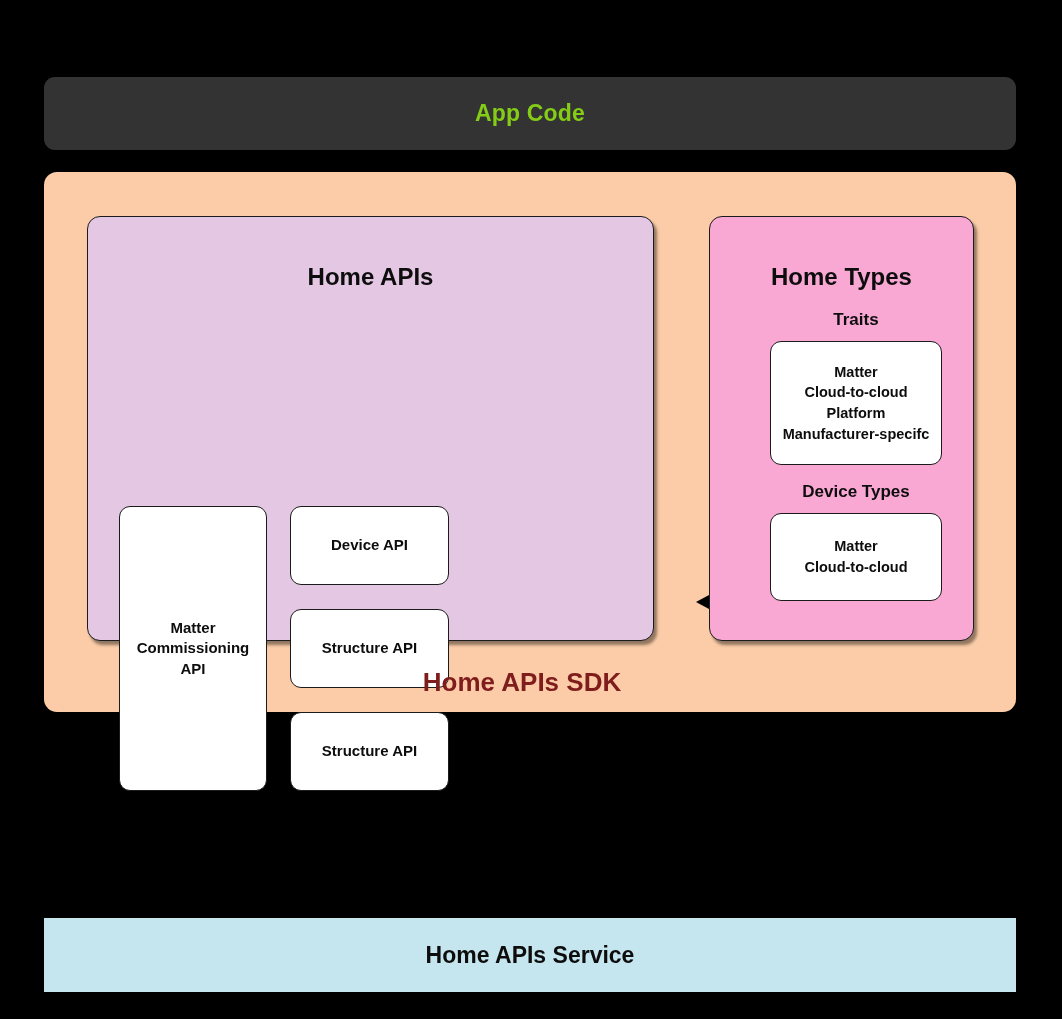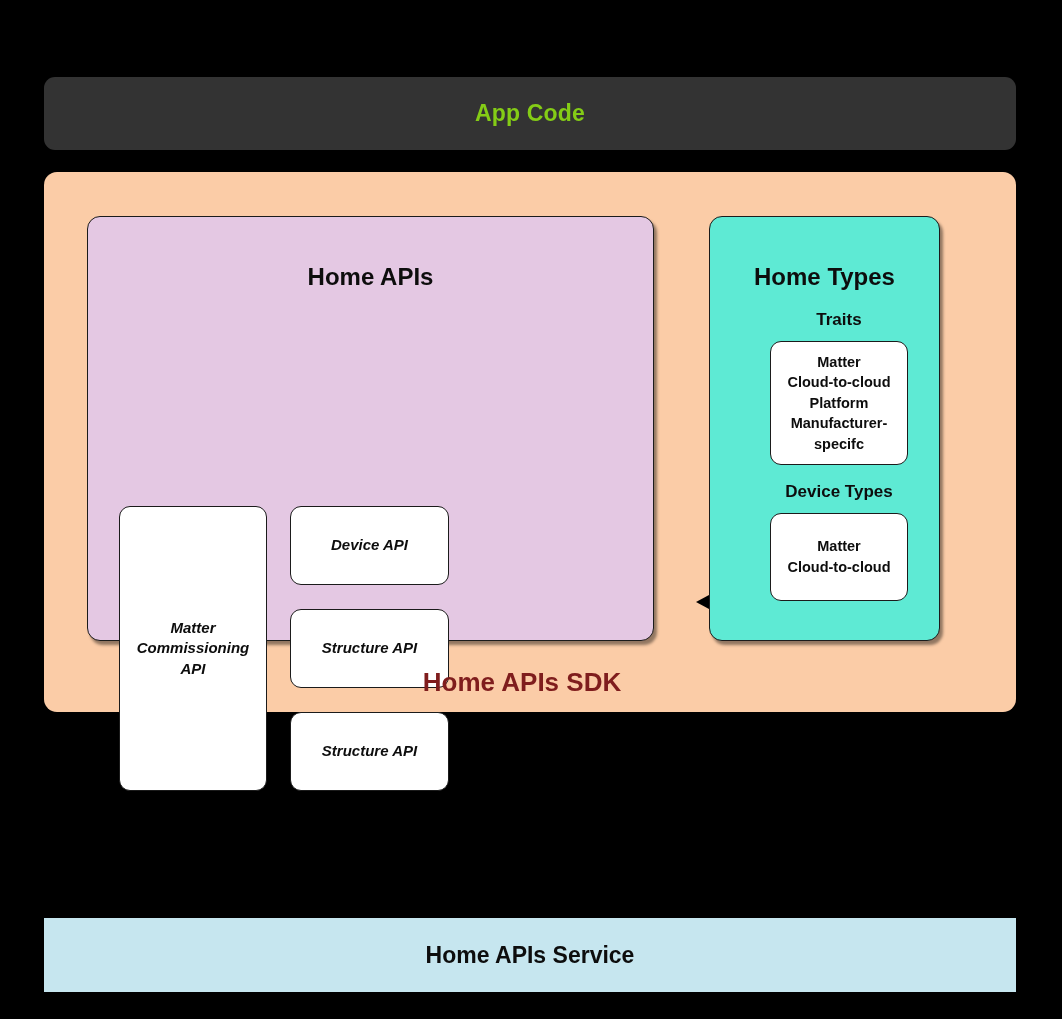--- a/index.html
+++ b/index.html
@@ -84,23 +84,23 @@
     height: 425px;
     background: #e4c8e3;
   }
   .home-apis-panel .panel-title {
     margin-top: 46px;
   }
 
   .home-types-panel {
     left: 665px;
     top: 44px;
-    width: 231px;
+    width: 265px;
     height: 425px;
-    background: #5eead4;
+    background: #f9a8d4;
   }
   .home-types-panel .panel-title {
     margin-top: 46px;
   }
 
   
   .api-card-row {
     position: absolute;
     left: 31px;
     top: 289px;
@@ -118,21 +118,20 @@
     justify-content: center;
     text-align: center;
     box-sizing: border-box;
   }
   .card-label {
     font-size: 15px;
     font-weight: bold;
     line-height: 1.36;
     color: #0d0d0d;
     padding: 0 6px;
-    font-style: italic;
   }
   .card-tall {
     width: 148px;
     height: 285px;
   }
   .card-stack {
     width: 159px;
     height: 285px;
     display: flex;
     flex-direction: column;

